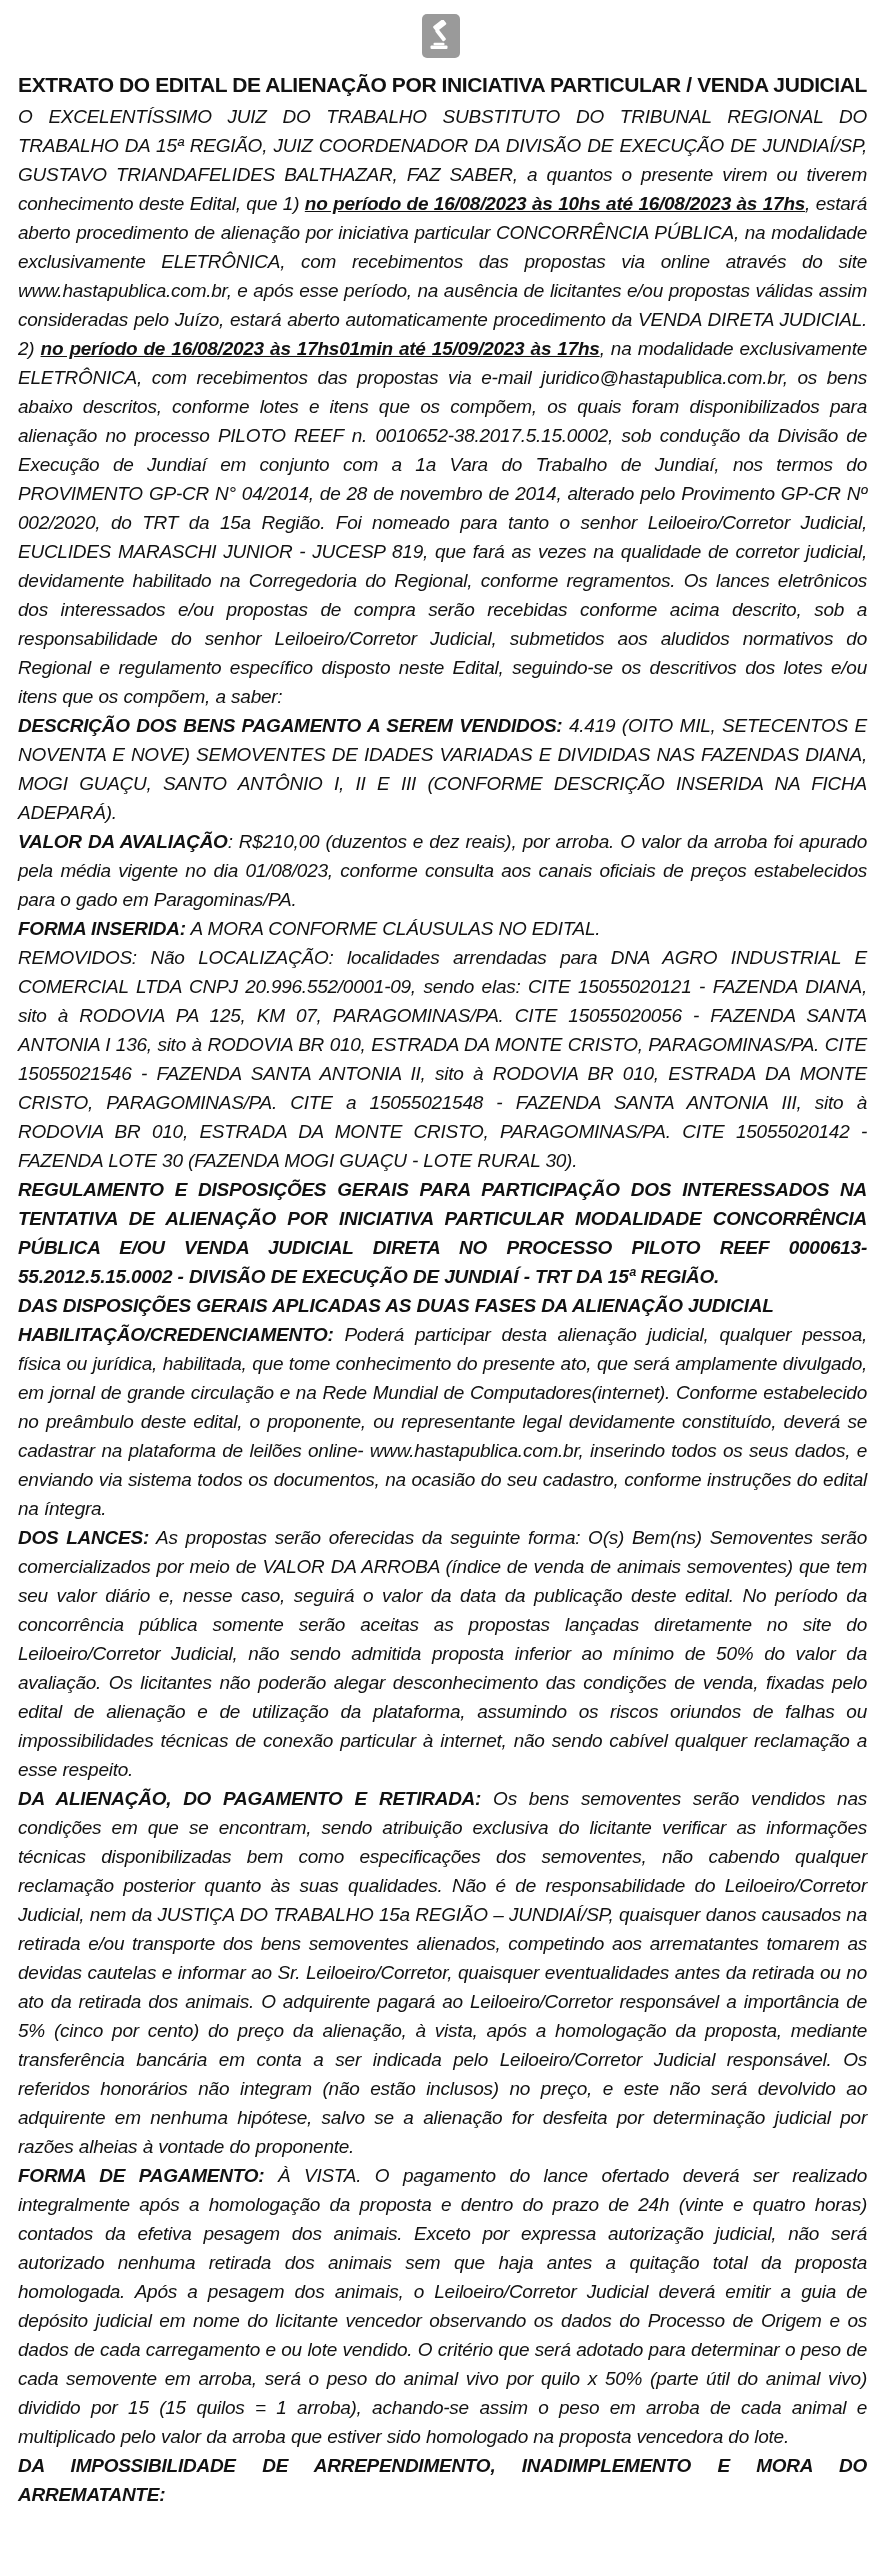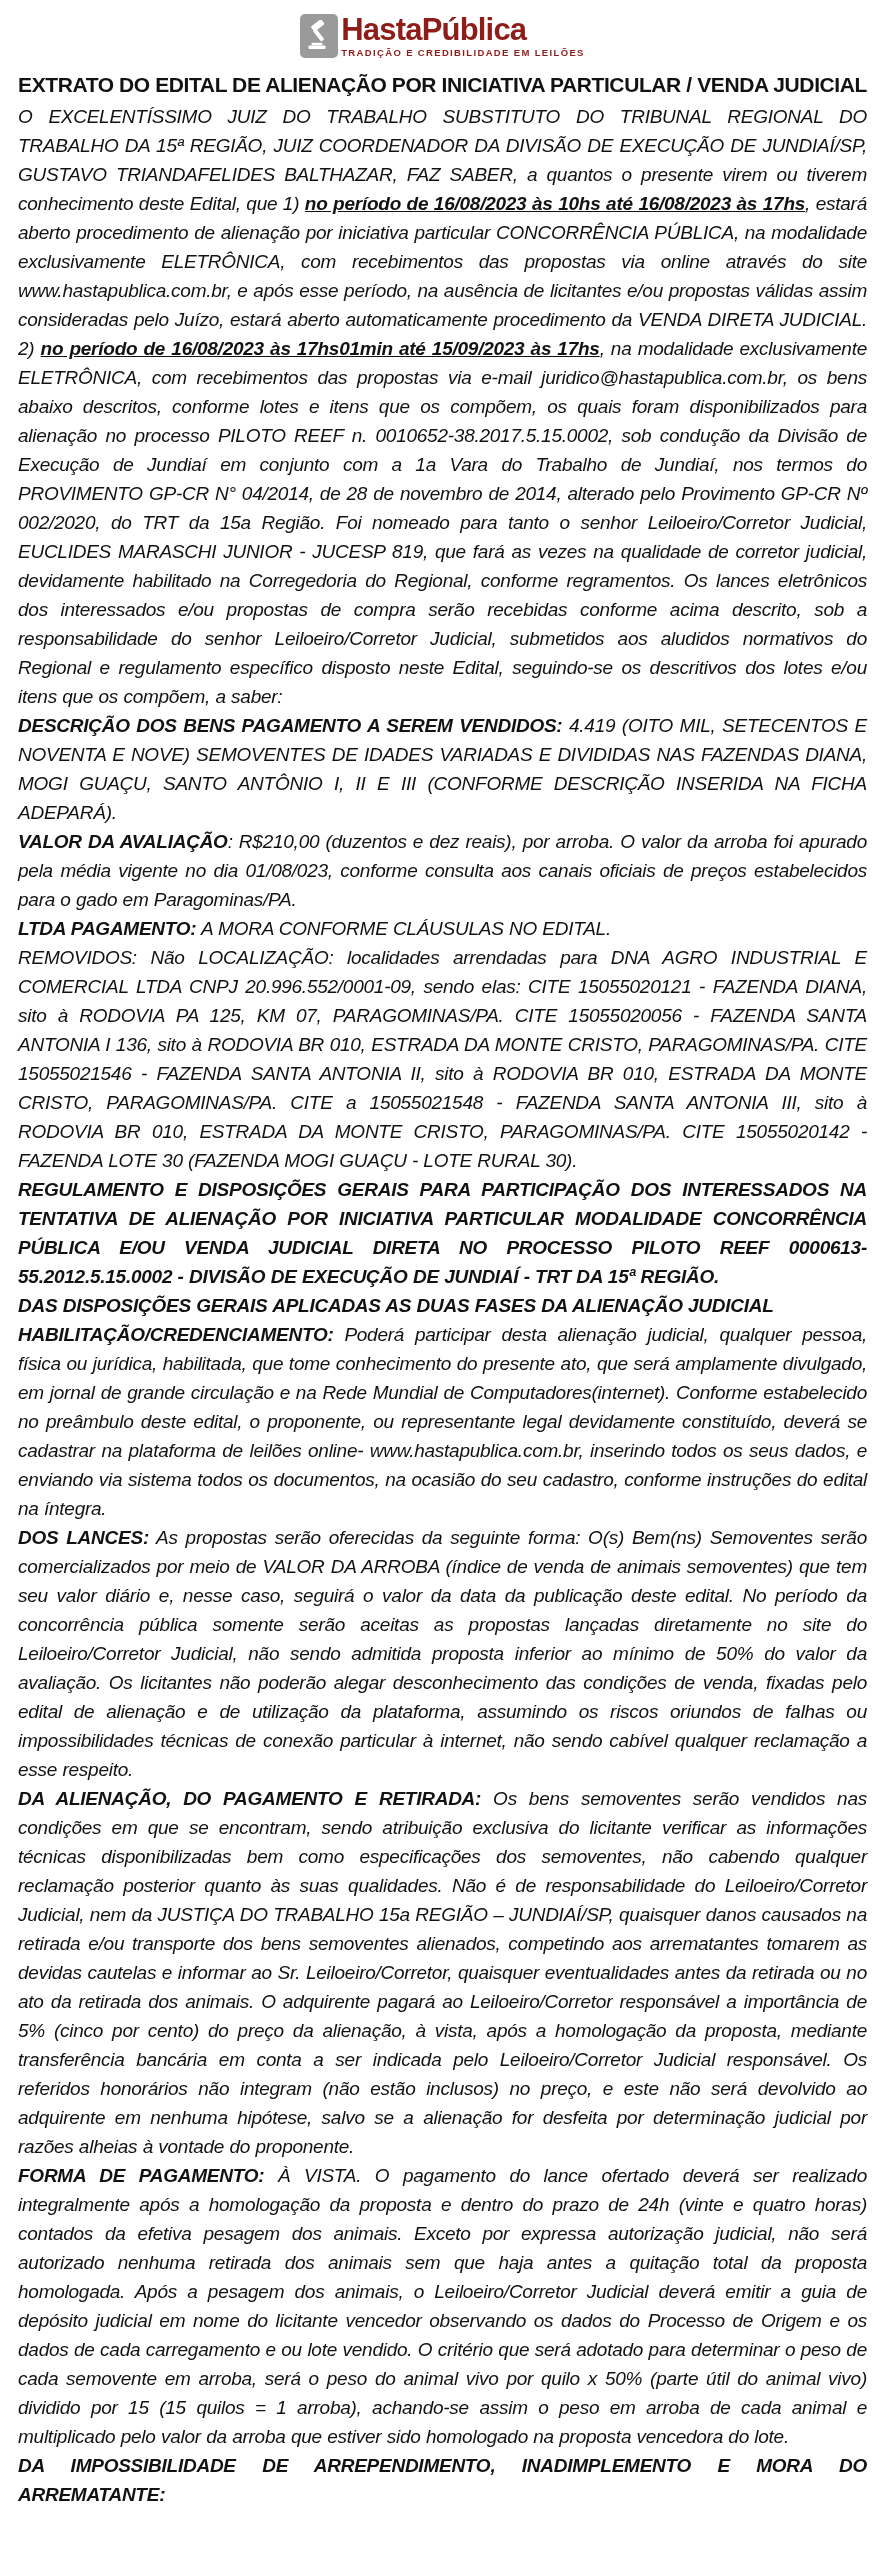--- a/index.html
+++ b/index.html
@@ -51,21 +51,21 @@
   }
   .brand-tagline{
     font-size:9.5px;
     font-weight:bold;
     letter-spacing:1.35px;
     color:var(--brand);
     margin-top:1px;
   }
   
   .doc-title{
-    text-align:center;
+    text-align:right;
     font-weight:bold;
     font-size:21px;
     letter-spacing:-0.4px;
     margin:8px 0 3px 0;
     line-height:29px;
   }
   .edital-body p.para{
     margin:0;
     text-align:justify;
     font-size:19px;
@@ -86,33 +86,29 @@
     <div class="logo-icon">
       <svg width="28" height="32" viewBox="0 0 28 32" aria-hidden="true">
         <g fill="#ffffff">
           <rect x="6.2" y="2.2" width="13" height="6.4" rx="1.4" transform="rotate(-38 12.7 5.4)"></rect>
           <rect x="11.6" y="8.4" width="4" height="13.5" rx="1.2" transform="rotate(-38 13.6 15.1)"></rect>
           <rect x="3.5" y="25.5" width="17" height="3.6" rx="1"></rect>
           <rect x="6.5" y="22.8" width="11" height="2.4" rx="1"></rect>
         </g>
       </svg>
     </div>
-    <div class="brand-col">
-      <span class="brand-name">HastaPública</span>
-      <span class="brand-tagline">TRADIÇÃO E CREDIBILIDADE EM LEILÕES</span>
-    </div>
   </div>
 
   <h1 class="doc-title">EXTRATO DO EDITAL DE ALIENAÇÃO POR INICIATIVA PARTICULAR / VENDA JUDICIAL</h1>
 
   <div class="edital-body">
       <p class="para"><span>O EXCELENTÍSSIMO JUIZ DO TRABALHO SUBSTITUTO DO TRIBUNAL REGIONAL DO TRABALHO DA 15ª REGIÃO, JUIZ COORDENADOR DA DIVISÃO DE EXECUÇÃO DE JUNDIAÍ/SP, GUSTAVO TRIANDAFELIDES BALTHAZAR, FAZ SABER, a quantos o presente virem ou tiverem conhecimento deste Edital, que 1) </span><span class="b u">no período de 16/08/2023 às 10hs até 16/08/2023 às 17hs</span><span>, estará aberto procedimento de alienação por iniciativa particular CONCORRÊNCIA PÚBLICA, na modalidade exclusivamente ELETRÔNICA, com recebimentos das propostas via online através do site www.hastapublica.com.br, e após esse período, na ausência de licitantes e/ou propostas válidas assim consideradas pelo Juízo, estará aberto automaticamente procedimento da VENDA DIRETA JUDICIAL. 2) </span><span class="b u">no período de 16/08/2023 às 17hs01min até 15/09/2023 às 17hs</span><span>, na modalidade exclusivamente ELETRÔNICA, com recebimentos das propostas via e-mail juridico@hastapublica.com.br, os bens abaixo descritos, conforme lotes e itens que os compõem, os quais foram disponibilizados para alienação no processo PILOTO REEF n. 0010652-38.2017.5.15.0002, sob condução da Divisão de Execução de Jundiaí em conjunto com a 1a Vara do Trabalho de Jundiaí, nos termos do PROVIMENTO GP-CR N° 04/2014, de 28 de novembro de 2014, alterado pelo Provimento GP-CR Nº 002/2020, do TRT da 15a Região. Foi nomeado para tanto o senhor Leiloeiro/Corretor Judicial, EUCLIDES MARASCHI JUNIOR - JUCESP 819, que fará as vezes na qualidade de corretor judicial, devidamente habilitado na Corregedoria do Regional, conforme regramentos. Os lances eletrônicos dos interessados e/ou propostas de compra serão recebidas conforme acima descrito, sob a responsabilidade do senhor Leiloeiro/Corretor Judicial, submetidos aos aludidos normativos do Regional e regulamento específico disposto neste Edital, seguindo-se os descritivos dos lotes e/ou itens que os compõem, a saber:</span></p>
       <p class="para"><span class="b">DESCRIÇÃO DOS BENS PAGAMENTO A SEREM VENDIDOS:</span><span> 4.419 (OITO MIL, SETECENTOS E NOVENTA E NOVE) SEMOVENTES DE IDADES VARIADAS E DIVIDIDAS NAS FAZENDAS DIANA, MOGI GUAÇU, SANTO ANTÔNIO I, II E III (CONFORME DESCRIÇÃO INSERIDA NA FICHA ADEPARÁ).</span></p>
       <p class="para"><span class="b">VALOR DA AVALIAÇÃO</span><span>: R$210,00 (duzentos e dez reais), por arroba. O valor da arroba foi apurado pela média vigente no dia 01/08/023, conforme consulta aos canais oficiais de preços estabelecidos para o gado em Paragominas/PA.</span></p>
-      <p class="para"><span class="b">LTDA PAGAMENTO:</span><span> A MORA CONFORME CLÁUSULAS NO EDITAL.</span></p>
+      <p class="para"><span class="b">FORMA INSERIDA:</span><span> A MORA CONFORME CLÁUSULAS NO EDITAL.</span></p>
       <p class="para"><span>REMOVIDOS: Não LOCALIZAÇÃO: localidades arrendadas para DNA AGRO INDUSTRIAL E COMERCIAL LTDA CNPJ 20.996.552/0001-09, sendo elas: CITE 15055020121 - FAZENDA DIANA, sito à RODOVIA PA 125, KM 07, PARAGOMINAS/PA. CITE 15055020056 - FAZENDA SANTA ANTONIA I 136, sito à RODOVIA BR 010, ESTRADA DA MONTE CRISTO, PARAGOMINAS/PA. CITE 15055021546 - FAZENDA SANTA ANTONIA II, sito à RODOVIA BR 010, ESTRADA DA MONTE CRISTO, PARAGOMINAS/PA. CITE a 15055021548 - FAZENDA SANTA ANTONIA III, sito à RODOVIA BR 010, ESTRADA DA MONTE CRISTO, PARAGOMINAS/PA. CITE 15055020142 - FAZENDA LOTE 30 (FAZENDA MOGI GUAÇU - LOTE RURAL 30).</span></p>
       <p class="para"><span class="b">REGULAMENTO E DISPOSIÇÕES GERAIS PARA PARTICIPAÇÃO DOS INTERESSADOS NA TENTATIVA DE ALIENAÇÃO POR INICIATIVA PARTICULAR MODALIDADE CONCORRÊNCIA PÚBLICA E/OU VENDA JUDICIAL DIRETA NO PROCESSO PILOTO REEF 0000613-55.2012.5.15.0002 - DIVISÃO DE EXECUÇÃO DE JUNDIAÍ - TRT DA 15ª REGIÃO.</span></p>
       <p class="para"><span class="b">DAS DISPOSIÇÕES GERAIS APLICADAS AS DUAS FASES DA ALIENAÇÃO JUDICIAL</span></p>
       <p class="para"><span class="b">HABILITAÇÃO/CREDENCIAMENTO:</span><span> Poderá participar desta alienação judicial, qualquer pessoa, física ou jurídica, habilitada, que tome conhecimento do presente ato, que será amplamente divulgado, em jornal de grande circulação e na Rede Mundial de Computadores(internet). Conforme estabelecido no preâmbulo deste edital, o proponente, ou representante legal devidamente constituído, deverá se cadastrar na plataforma de leilões online- www.hastapublica.com.br, inserindo todos os seus dados, e enviando via sistema todos os documentos, na ocasião do seu cadastro, conforme instruções do edital na íntegra.</span></p>
       <p class="para"><span class="b">DOS LANCES:</span><span> As propostas serão oferecidas da seguinte forma: O(s) Bem(ns) Semoventes serão comercializados por meio de VALOR DA ARROBA (índice de venda de animais semoventes) que tem seu valor diário e, nesse caso, seguirá o valor da data da publicação deste edital. No período da concorrência pública somente serão aceitas as propostas lançadas diretamente no site do Leiloeiro/Corretor Judicial, não sendo admitida proposta inferior ao mínimo de 50% do valor da avaliação. Os licitantes não poderão alegar desconhecimento das condições de venda, fixadas pelo edital de alienação e de utilização da plataforma, assumindo os riscos oriundos de falhas ou impossibilidades técnicas de conexão particular à internet, não sendo cabível qualquer reclamação a esse respeito.</span></p>
       <p class="para"><span class="b">DA ALIENAÇÃO, DO PAGAMENTO E RETIRADA:</span><span> Os bens semoventes serão vendidos nas condições em que se encontram, sendo atribuição exclusiva do licitante verificar as informações técnicas disponibilizadas bem como especificações dos semoventes, não cabendo qualquer reclamação posterior quanto às suas qualidades. Não é de responsabilidade do Leiloeiro/Corretor Judicial, nem da JUSTIÇA DO TRABALHO 15a REGIÃO – JUNDIAÍ/SP, quaisquer danos causados na retirada e/ou transporte dos bens semoventes alienados, competindo aos arrematantes tomarem as devidas cautelas e informar ao Sr. Leiloeiro/Corretor, quaisquer eventualidades antes da retirada ou no ato da retirada dos animais. O adquirente pagará ao Leiloeiro/Corretor responsável a importância de 5% (cinco por cento) do preço da alienação, à vista, após a homologação da proposta, mediante transferência bancária em conta a ser indicada pelo Leiloeiro/Corretor Judicial responsável. Os referidos honorários não integram (não estão inclusos) no preço, e este não será devolvido ao adquirente em nenhuma hipótese, salvo se a alienação for desfeita por determinação judicial por razões alheias à vontade do proponente.</span></p>
       <p class="para"><span class="b">FORMA DE PAGAMENTO:</span><span> À VISTA. O pagamento do lance ofertado deverá ser realizado integralmente após a homologação da proposta e dentro do prazo de 24h (vinte e quatro horas) contados da efetiva pesagem dos animais. Exceto por expressa autorização judicial, não será autorizado nenhuma retirada dos animais sem que haja antes a quitação total da proposta homologada. Após a pesagem dos animais, o Leiloeiro/Corretor Judicial deverá emitir a guia de depósito judicial em nome do licitante vencedor observando os dados do Processo de Origem e os dados de cada carregamento e ou lote vendido. O critério que será adotado para determinar o peso de cada semovente em arroba, será o peso do animal vivo por quilo x 50% (parte útil do animal vivo) dividido por 15 (15 quilos = 1 arroba), achando-se assim o peso em arroba de cada animal e multiplicado pelo valor da arroba que estiver sido homologado na proposta vencedora do lote.</span></p>
       <p class="para"><span class="b">DA IMPOSSIBILIDADE DE ARREPENDIMENTO, INADIMPLEMENTO E MORA DO ARREMATANTE:</span></p>
     </div>
 

